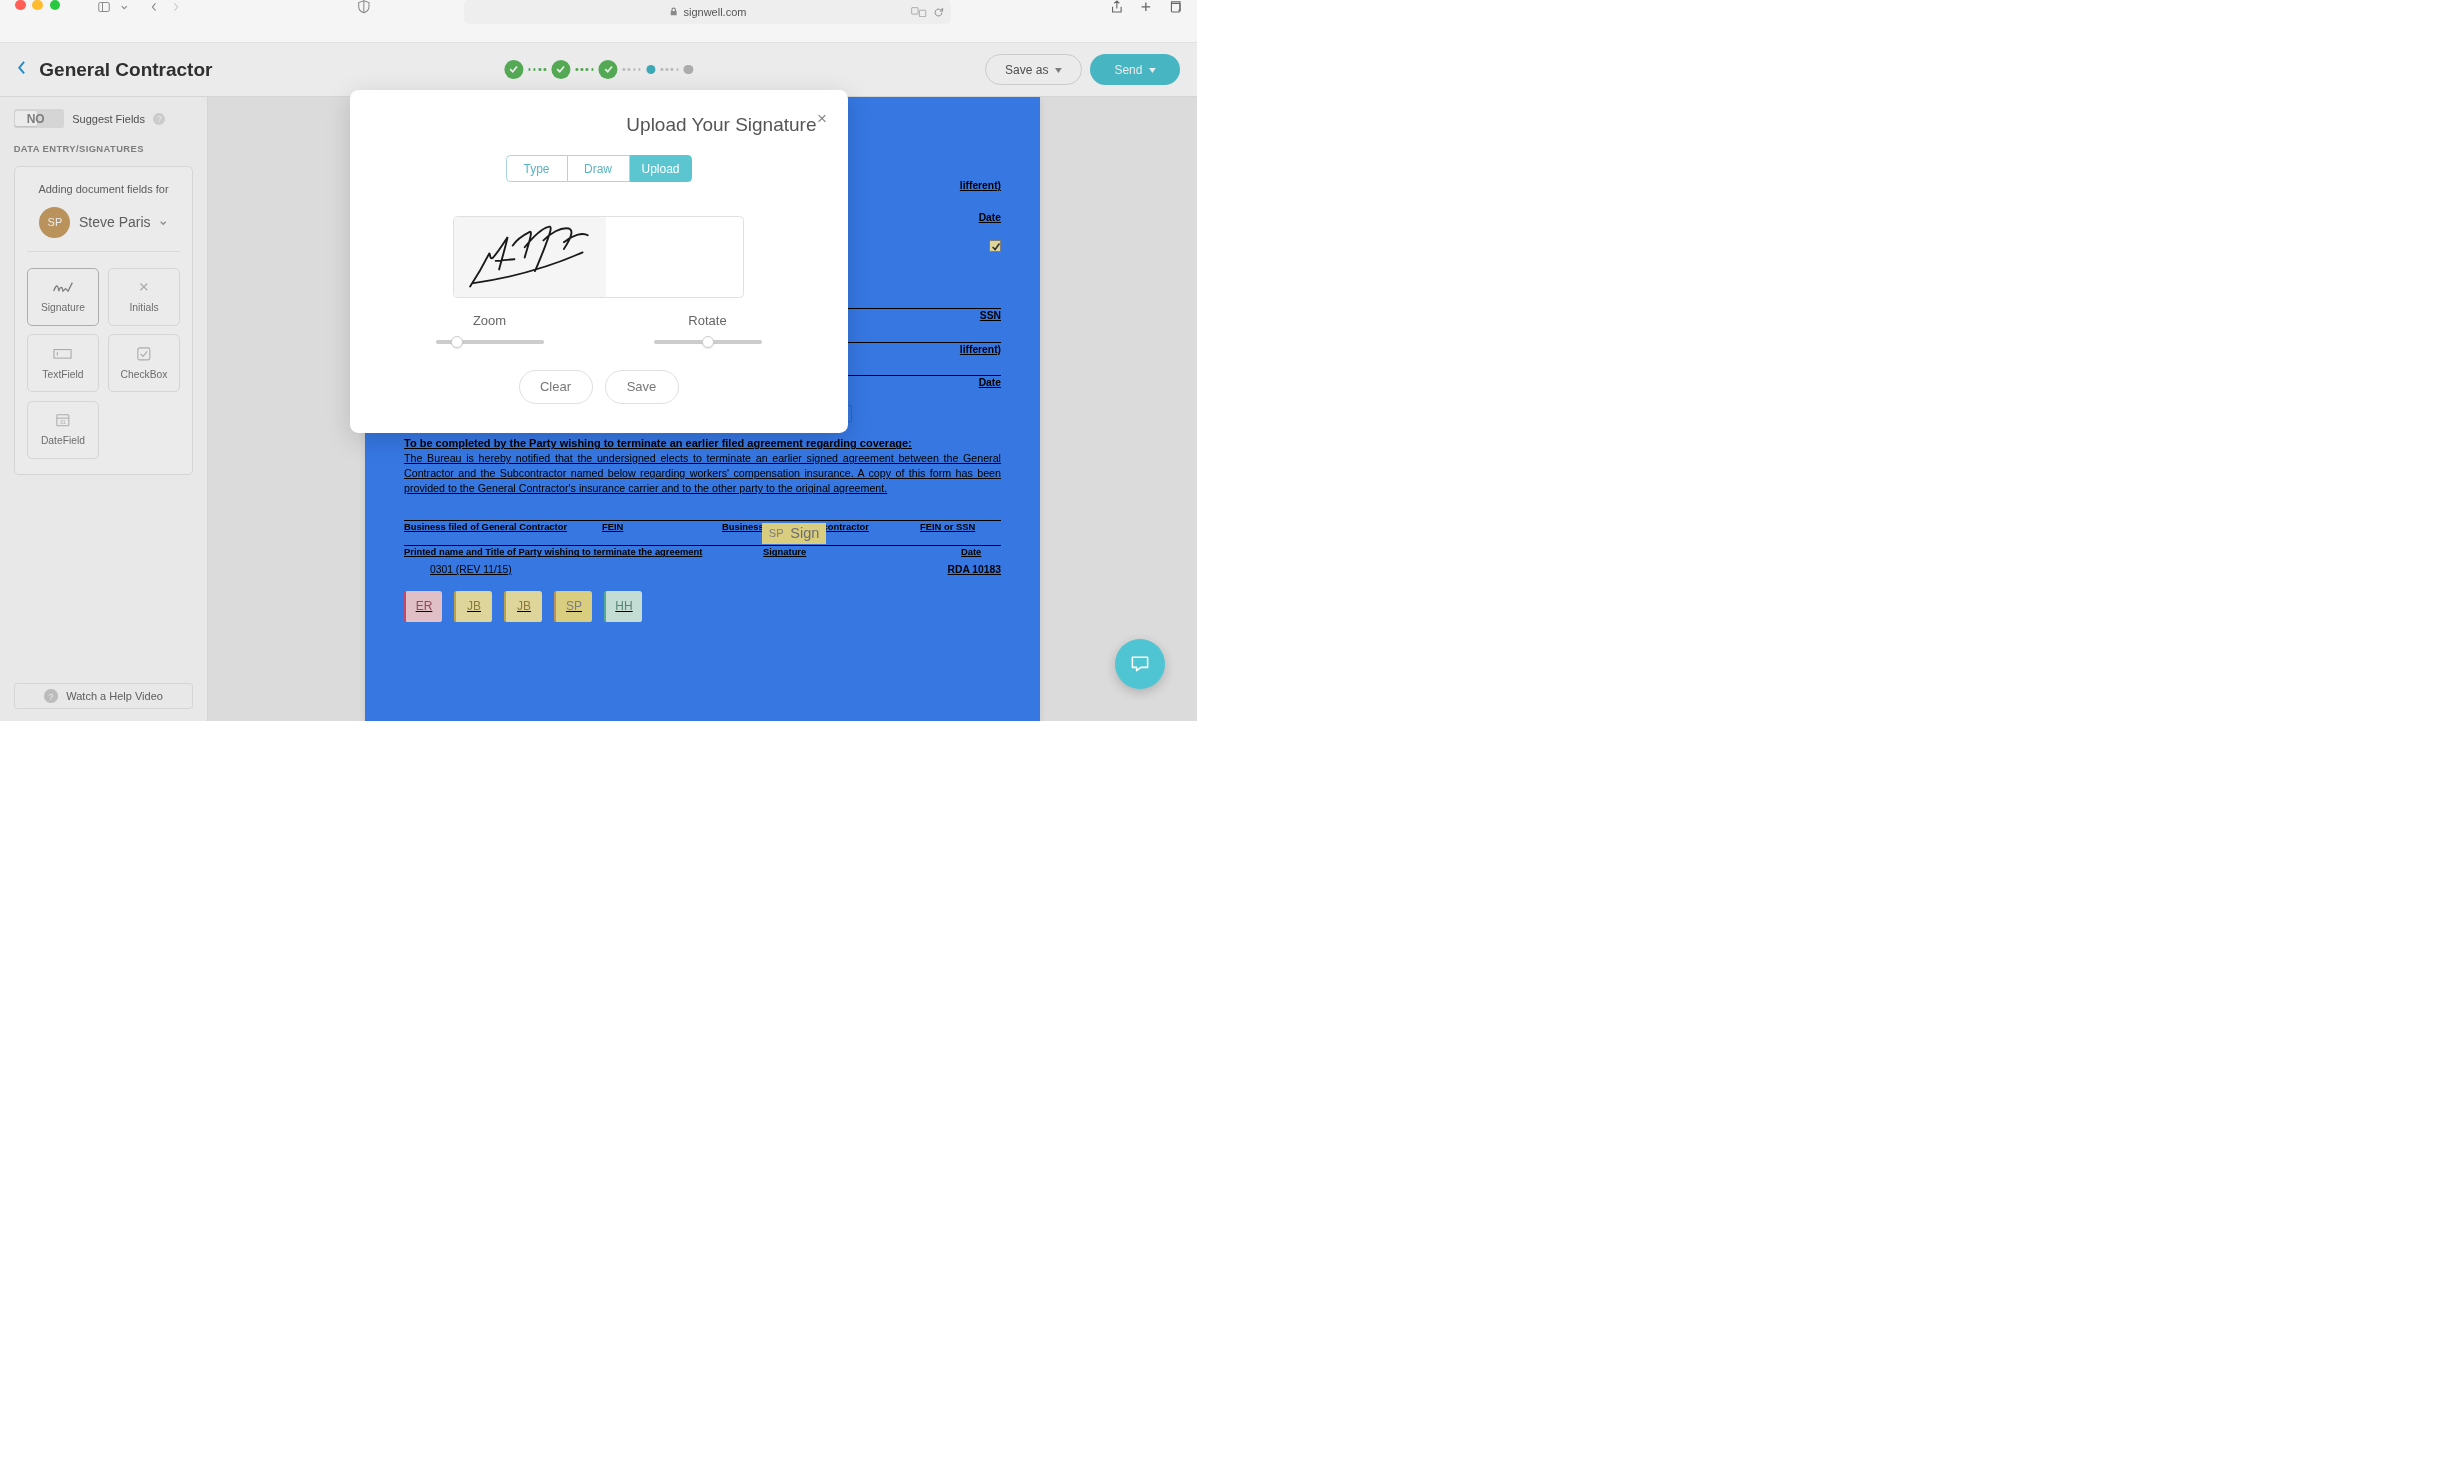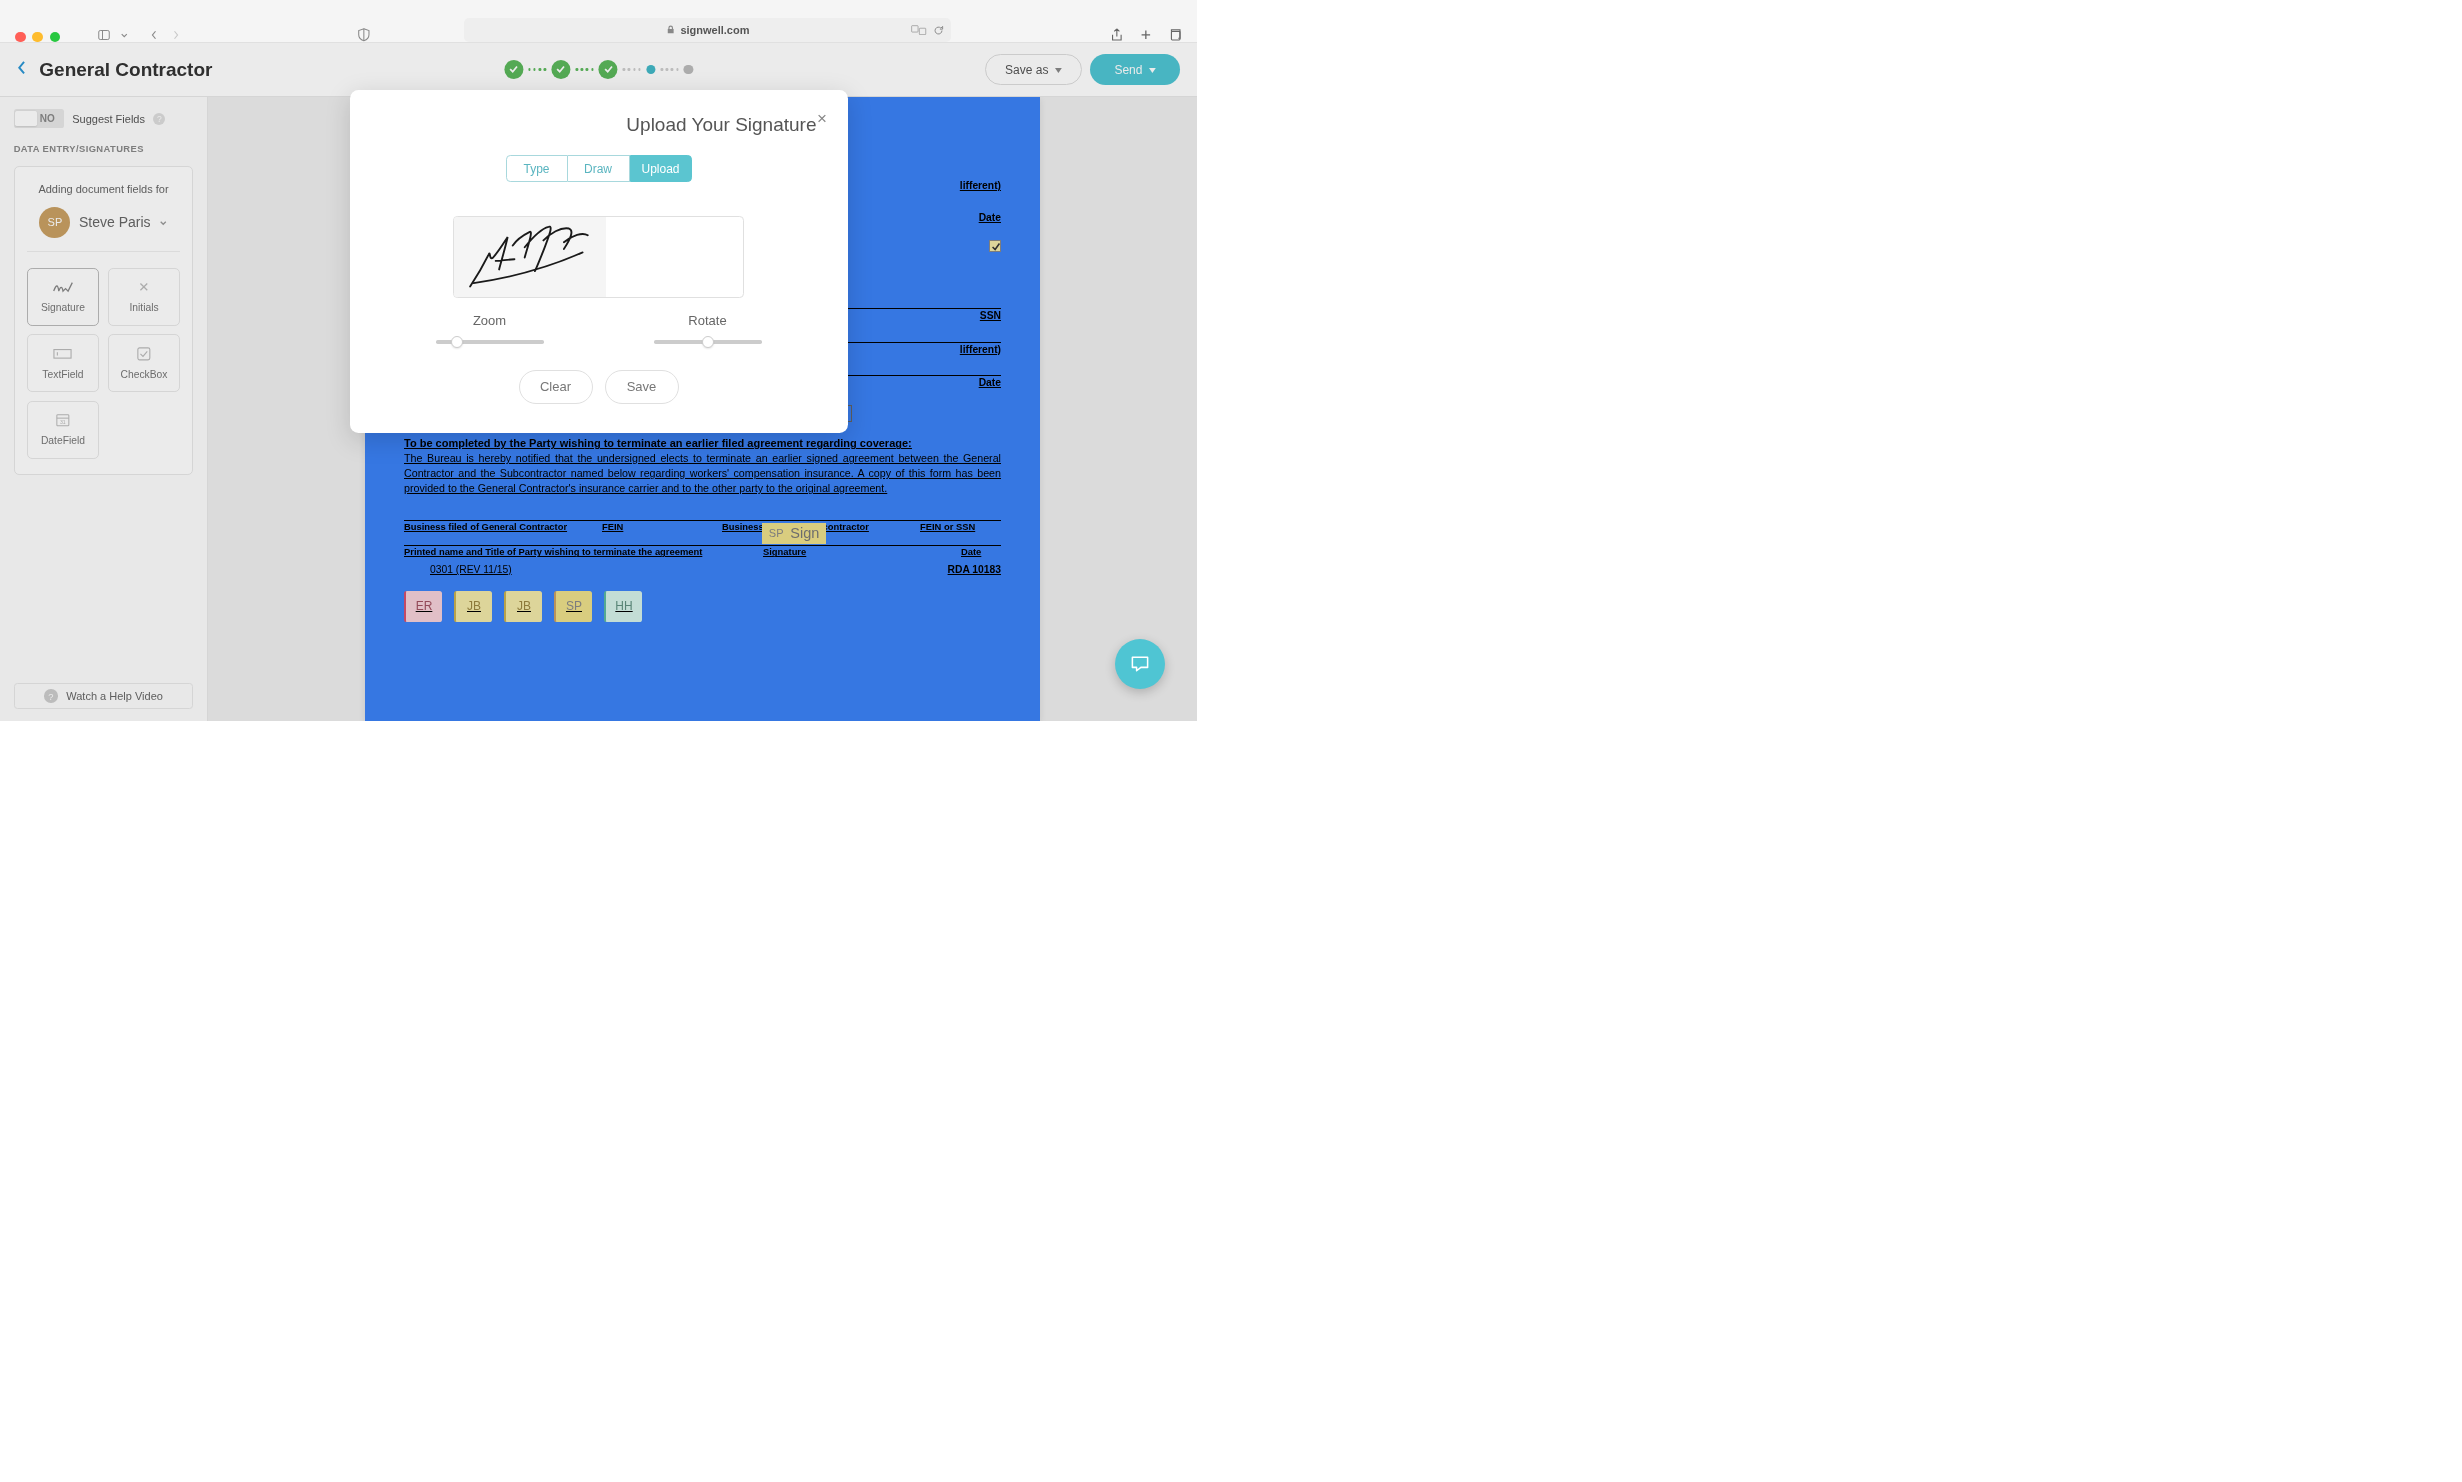--- a/index.html
+++ b/index.html
@@ -1,19 +1,19 @@
 <!DOCTYPE html>
 <html style="font-size:13.7px"><head>
 <meta charset="utf-8">
 <style>
 * { margin: 0; padding: 0; box-sizing: border-box; font-family: -apple-system, BlinkMacSystemFont, "Segoe UI", Helvetica, Arial, sans-serif; }
 body { background: #ffffff; width: 1197px; height: 721px; overflow: hidden; position: relative; }
 
 
-.browser-chrome { height: 43px; background: #f5f5f5; border-bottom: 0.9px solid #e0e0e0; display: flex; align-items: flex-end; padding: 0 15.4px; gap: 29px; font-weight: bold; }
+.browser-chrome { height: 43px; background: #f5f5f5; border-bottom: 0.9px solid #e0e0e0; display: flex; align-items: flex-start; padding: 0 15.4px; gap: 29px; }
 .traffic-lights { display: flex; gap: 6.8px; }
 .traffic-light { width: 10.3px; height: 10.3px; border-radius: 50%; }
 .tl-red { background: #ff5f57; }
 .tl-yellow { background: #febc2e; }
 .tl-green { background: #28c840; }
 .chrome-icon { width: 13.7px; height: 13.7px; color: #666; display: flex; align-items: center; justify-content: center; }
 .chrome-nav { display: flex; align-items: center; gap: 8.5px; margin-left: 8.5px; }
 .chrome-nav svg { width: 12px; height: 12px; }
 .url-bar { flex: 1; max-width: 487px; height: 24px; background: #eeeeee; border-radius: 5.1px; display: flex; align-items: center; justify-content: center; gap: 5.1px; font-size: 11px; color: #555; margin: 0 auto; position: relative; }
 .url-bar-icons { position: absolute; right: 6.8px; display: flex; gap: 6.8px; align-items: center; }
@@ -34,21 +34,21 @@
 .header-actions { margin-left: auto; display: flex; gap: 8.5px; }
 .btn-saveas { padding: 7.7px 19px; border: 0.9px solid #ddd; border-radius: 19px; background: white; font-size: 12px; color: #555; cursor: pointer; }
 .btn-send { padding: 7.7px 24px; border: none; border-radius: 19px; background: #4fc5d3; color: white; font-size: 12px; cursor: pointer; }
 
 
 .main { display: flex; height: calc(721px - 97px); background: #f0f0f0; }
 .sidebar { width: 208px; background: #fcfcfc; border-right: 0.9px solid #e8e8e8; padding: 12px 13.7px; display: flex; flex-direction: column; }
 .suggest-row { display: flex; align-items: center; gap: 8.5px; margin-bottom: 15.4px; }
 .toggle { width: 50px; height: 19px; background: #e8e8e8; border-radius: 2.6px; position: relative; display: flex; align-items: center; }
 .toggle-knob { width: 22px; height: 15.4px; background: white; border-radius: 1.7px; margin-left: 1.7px; box-shadow: 0 0.9px 1.7px rgba(0,0,0,0.1); }
-.toggle-label { position: absolute; right: 9px; font-size: 10px; font-weight: 600; color: #888; }
+.toggle-label { position: absolute; right: 19px; font-size: 12px; font-weight: 600; color: #888; }
 .suggest-text { font-size: 11px; color: #555; }
 .help-badge { width: 12px; height: 12px; border-radius: 50%; background: #ddd; color: white; font-size: 8.5px; display: flex; align-items: center; justify-content: center; }
 
 .section-label { font-size: 9.4px; font-weight: 700; color: #888; letter-spacing: 0.4px; margin-bottom: 12px; }
 .fields-card { border: 0.9px solid #e8e8e8; border-radius: 5.1px; padding: 15.4px 12px; background: white; }
 .adding-for { font-size: 11px; color: #666; text-align: center; margin-bottom: 12px; }
 .signer-row { display: flex; align-items: center; justify-content: center; gap: 8.5px; margin-bottom: 13.7px; }
 .avatar { width: 31px; height: 31px; border-radius: 50%; background: #c9a063; color: white; display: flex; align-items: center; justify-content: center; font-size: 11px; font-weight: 500; }
 .signer-name { font-size: 14px; color: #666; }
 .signer-chevron { color: #999; }

